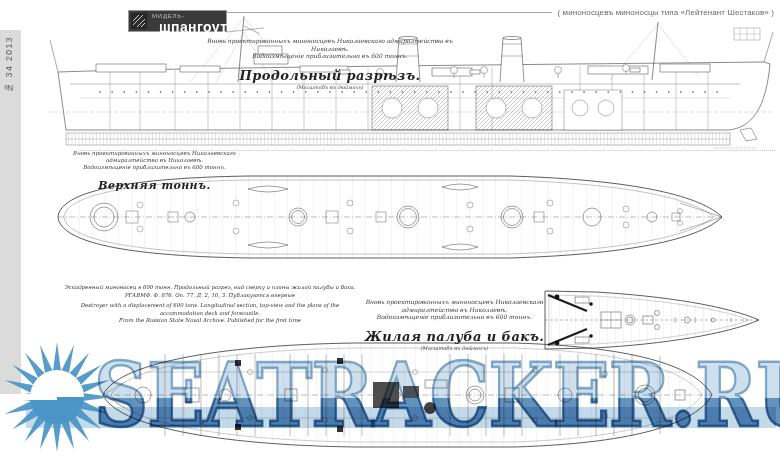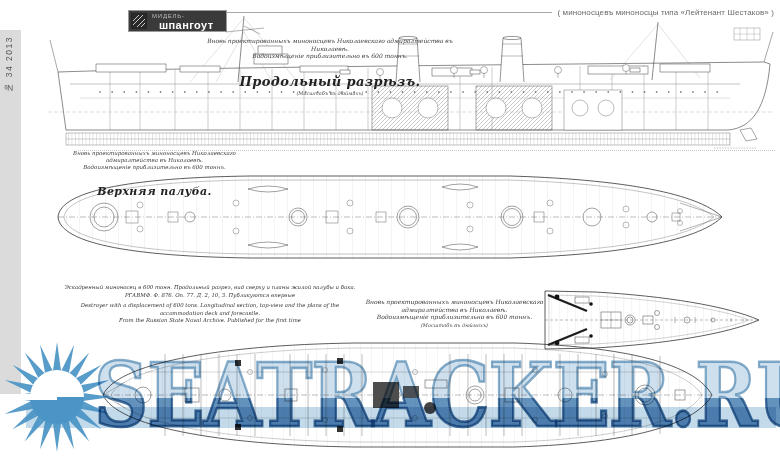--- a/index.html
+++ b/index.html
@@ -8,31 +8,31 @@
   
   .sidebar{position:absolute;left:0;top:30px;width:21px;height:368px;background:#dbdbdb;}
   .issue-text{position:absolute;left:4px;top:6px;writing-mode:vertical-rl;transform:rotate(180deg);
         font-size:8.5px;letter-spacing:1.5px;color:#555;white-space:nowrap;}
   
   .logo{position:absolute;left:129px;top:11px;width:97px;height:20px;background:#3a3a3a;
         display:flex;align-items:center;box-shadow:0 0 0 1px #9a9a9a;}
   .logo-icon{width:16px;height:16px;margin:2px;background:#262626;display:block;}
   .logo-words{position:relative;flex:1;height:100%;}
   .logo-l1{position:absolute;left:3px;top:2px;font-size:6px;letter-spacing:.8px;color:#b9b9b9;}
-  .logo-l2{position:absolute;left:10px;top:8px;font-size:11px;font-weight:bold;color:#fff;letter-spacing:.4px;}
+  .logo-l2{position:absolute;left:10px;top:8px;font-size:14px;font-weight:bold;color:#fff;letter-spacing:.4px;}
   .top-rule{position:absolute;left:226px;top:12px;width:326px;height:1px;background:#a7a7a7;}
   .series-title{position:absolute;left:556px;top:8px;width:218px;font-size:8px;color:#6b6b6b;
         letter-spacing:.1px;text-align:right;white-space:nowrap;}
   
   svg.draw{position:absolute;pointer-events:none;}
   
   .cap{position:absolute;text-align:center;color:#2e2e2e;font-family:"DejaVu Serif",serif;}
   .cap-s{font-style:italic;font-size:6px;line-height:1.25;color:#3a3a3a;}
   .cap-xs{font-style:italic;font-size:5px;color:#4a4a4a;margin-top:1px;}
-  .cap-t{font-style:italic;font-weight:bold;font-size:13px;letter-spacing:.4px;margin-top:14px;color:#222;}
+  .cap-t{font-style:italic;font-weight:bold;font-size:13px;letter-spacing:.4px;margin-top:8px;color:#222;}
   .cap2 .cap-s{font-size:5.5px;}
   .cap2 .cap-t{font-size:11px;}
   .row-divider{position:absolute;left:78px;top:150px;width:697px;height:0;border-top:1px dotted #c6c6c6;}
   
   .credit{position:absolute;left:60px;top:284px;width:300px;text-align:center;
         font-family:"DejaVu Serif",serif;font-style:italic;font-size:5.4px;line-height:1.4;color:#333;}
   .credit .gap{height:3px;}
   
   .wm-band{position:absolute;left:26px;top:407px;width:750px;height:21px;
         background:rgba(112,166,206,.42);mix-blend-mode:multiply;pointer-events:none;}
@@ -209,34 +209,35 @@
         <rect x="336" y="47" width="10" height="10"></rect>
       <rect x="494" y="47" width="10" height="10"></rect>
         <rect x="632" y="48" width="8" height="8"></rect>
       <path d="M640,38 L682,52 L640,66"></path>
     </g>
   </svg>
 
   <div class="cap cap2" style="left:62px;top:150px;width:185px;">
     <div class="cap-s">Вновь проектированныхъ миноносцевъ Николаевскаго адмиралтейства въ Николаевѣ.</div>
     <div class="cap-s">Водоизмѣщеніе приблизительно въ 600 тоннъ.</div>
-    <div class="cap-t">Верхняя палуба.</div>
+    <div class="cap-t">Верхняя тоннъ.</div>
   </div>
 
   <div class="credit">
     <div>Эскадренный миноносец в 600 тонн. Продольный разрез, вид сверху и планы жилой палубы и бака.</div>
     <div>РГАВМФ. Ф. 876. Оп. 77. Д. 2, 10, 3. Публикуются впервые</div>
     <div class="gap"></div>
     <div>Destroyer with a displacement of 600 tons. Longitudinal section, top-view and the plans of the accommodation deck and forecastle.</div>
     <div>From the Russian State Naval Archive. Published for the first time</div>
   </div>
 
   <div class="cap" style="left:352px;top:298px;width:205px;">
     <div class="cap-s">Вновь проектированныхъ миноносцевъ Николаевскаго адмиралтейства въ Николаевѣ.</div>
     <div class="cap-s">Водоизмѣщеніе приблизительно въ 600 тоннъ.</div>
+    <div class="cap-t">Жилая палуба и бакъ.</div>
     <div class="cap-xs">(Масштабъ въ дюймахъ)</div>
   </div>
 
   <svg class="draw" style="left:535px;top:283px" width="245" height="75" viewBox="0 0 245 75">
     <defs>
       <pattern id="p-st3" width="8" height="200" patternUnits="userSpaceOnUse">
         <path d="M0,0V200" stroke="#bbb" stroke-width="0.3"></path>
       </pattern>
       <clipPath id="c3">
           <path d="M10,8 L60,9 C130,13 192,23 224,37 C192,51 130,61 60,65 L10,66 Z"></path>

